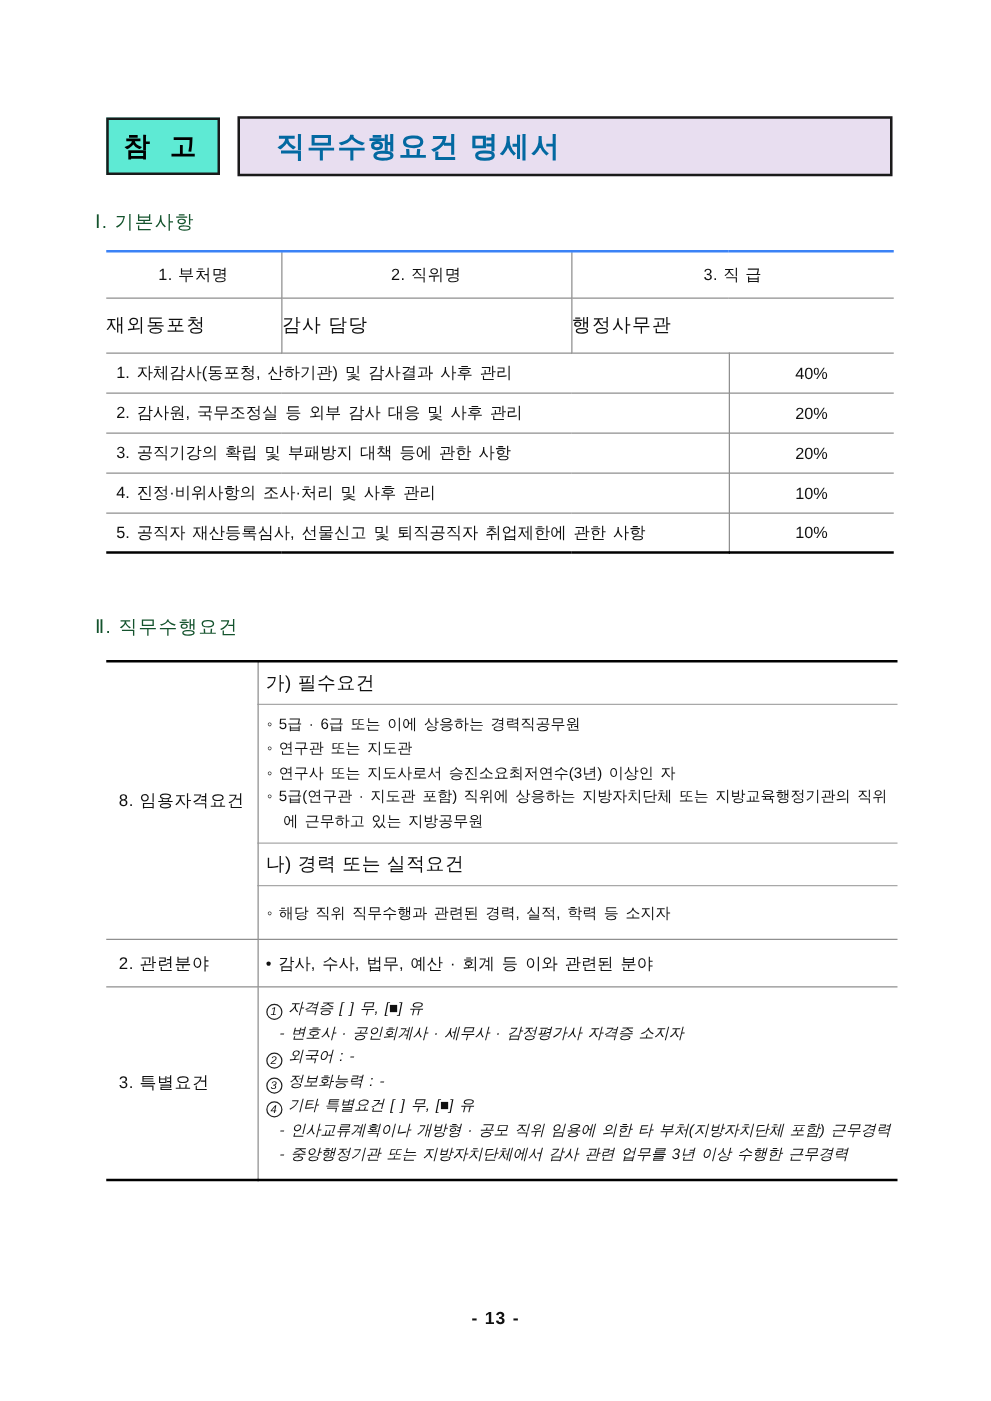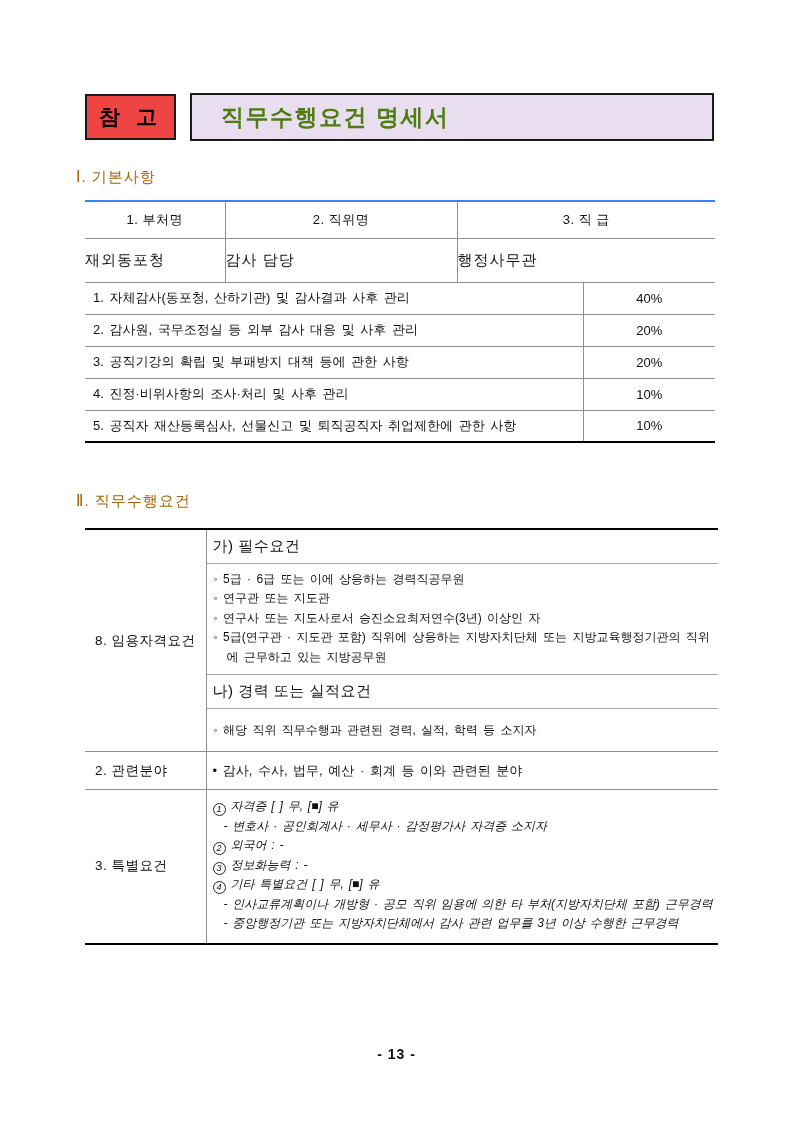--- a/index.html
+++ b/index.html
@@ -19,51 +19,51 @@
     position: absolute;
     top: 93px;
     left: 85px;
     display: flex;
     align-items: center;
     gap: 14px;
   }
   .badge-box {
     width: 91px;
     height: 46px;
-    background: #ef4444;
+    background: #5eead4;
     border: 2px solid #1a1a1a;
     display: flex;
     align-items: center;
     justify-content: center;
     font-size: 21px;
     font-weight: bold;
     letter-spacing: 5px;
     color: #000;
   }
   .title-box {
     width: 524px;
     height: 48px;
     background: #e8def0;
     border: 2px solid #1a1a1a;
     display: flex;
     align-items: center;
     padding-left: 29px;
     font-size: 23px;
     font-weight: bold;
     letter-spacing: 1.5px;
-    color: #4d7c0f;
+    color: #0369a1;
   }
 
   
   .sec-heading {
     position: absolute;
     left: 76px;
     font-size: 15px;
     letter-spacing: 1px;
-    color: #a16207;
+    color: #14532d;
   }
   #sec1-heading { top: 168px; }
   #sec2-heading { top: 492px; }
 
   
   table { border-collapse: collapse; table-layout: fixed; }
   td { overflow: hidden; }
 
   
   #table1 {

